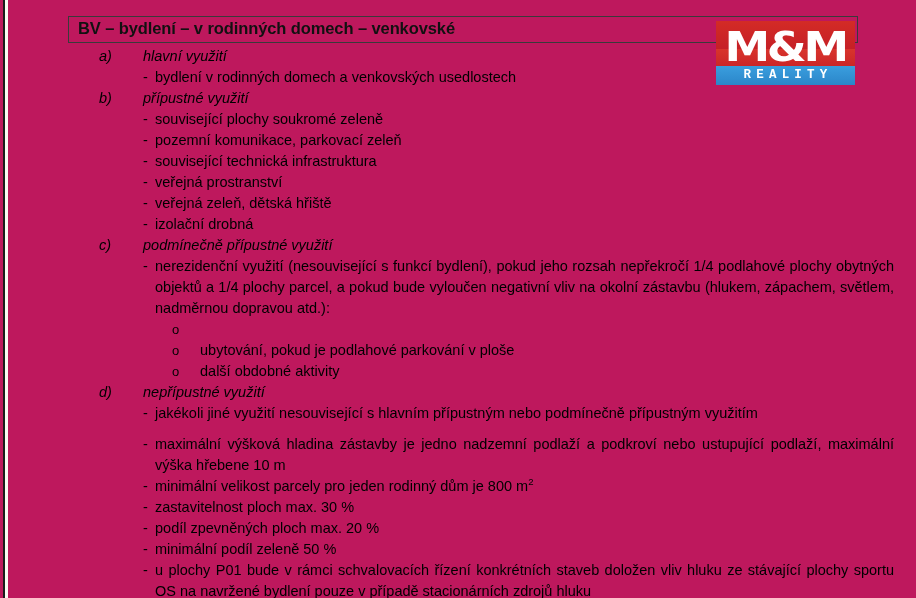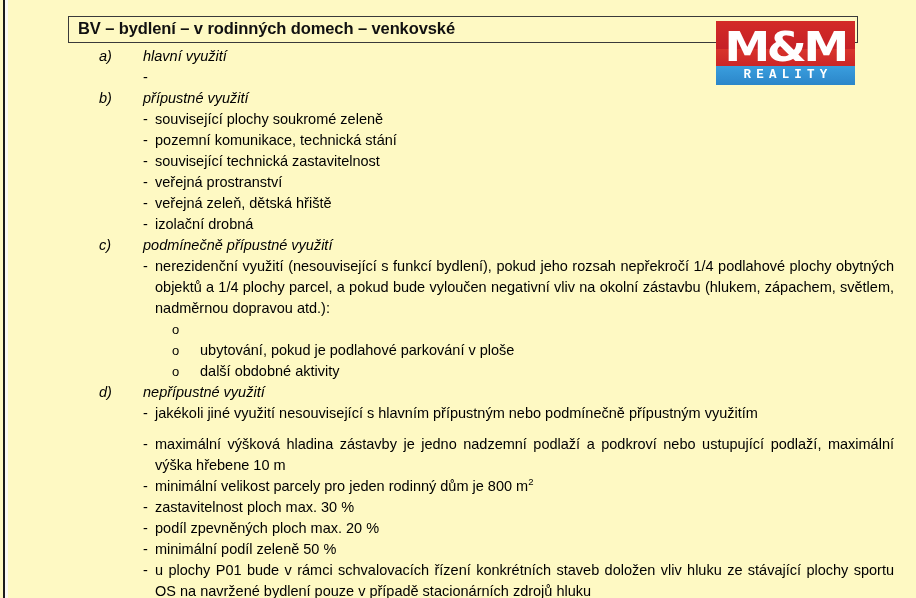--- a/index.html
+++ b/index.html
@@ -12,21 +12,21 @@
     background: #ffffff;
     font-family: "Liberation Sans", sans-serif;
     color: #000000;
     overflow: hidden;
   }
 
   #page {
     position: relative;
     width: 916px;
     height: 598px;
-    background: #fef9c3;
+    background: #be185d;
   }
 
   
   .scan-edge {
     position: absolute;
     left: 3px;
     top: 0;
     width: 2px;
     height: 598px;
     background: #1b1b1b;
@@ -221,37 +221,38 @@
   </div>
 
   <div class="doc">
 
     <div class="lvl-letter">
       <span class="marker">a)</span>
       <span class="label">hlavní využití</span>
     </div>
     <div class="dash">
       <span class="bullet">-</span>
+      <span class="txt">bydlení v rodinných domech a venkovských usedlostech</span>
     </div>
 
     <div class="lvl-letter">
       <span class="marker">b)</span>
       <span class="label">přípustné využití</span>
     </div>
     <div class="dash">
       <span class="bullet">-</span>
       <span class="txt">související plochy soukromé zeleně</span>
     </div>
     <div class="dash">
       <span class="bullet">-</span>
-      <span class="txt">pozemní komunikace, technická stání</span>
-    </div>
-    <div class="dash">
-      <span class="bullet">-</span>
-      <span class="txt">související technická zastavitelnost</span>
+      <span class="txt">pozemní komunikace, parkovací zeleň</span>
+    </div>
+    <div class="dash">
+      <span class="bullet">-</span>
+      <span class="txt">související technická infrastruktura</span>
     </div>
     <div class="dash">
       <span class="bullet">-</span>
       <span class="txt">veřejná prostranství</span>
     </div>
     <div class="dash">
       <span class="bullet">-</span>
       <span class="txt">veřejná zeleň, dětská hřiště</span>
     </div>
     <div class="dash">

